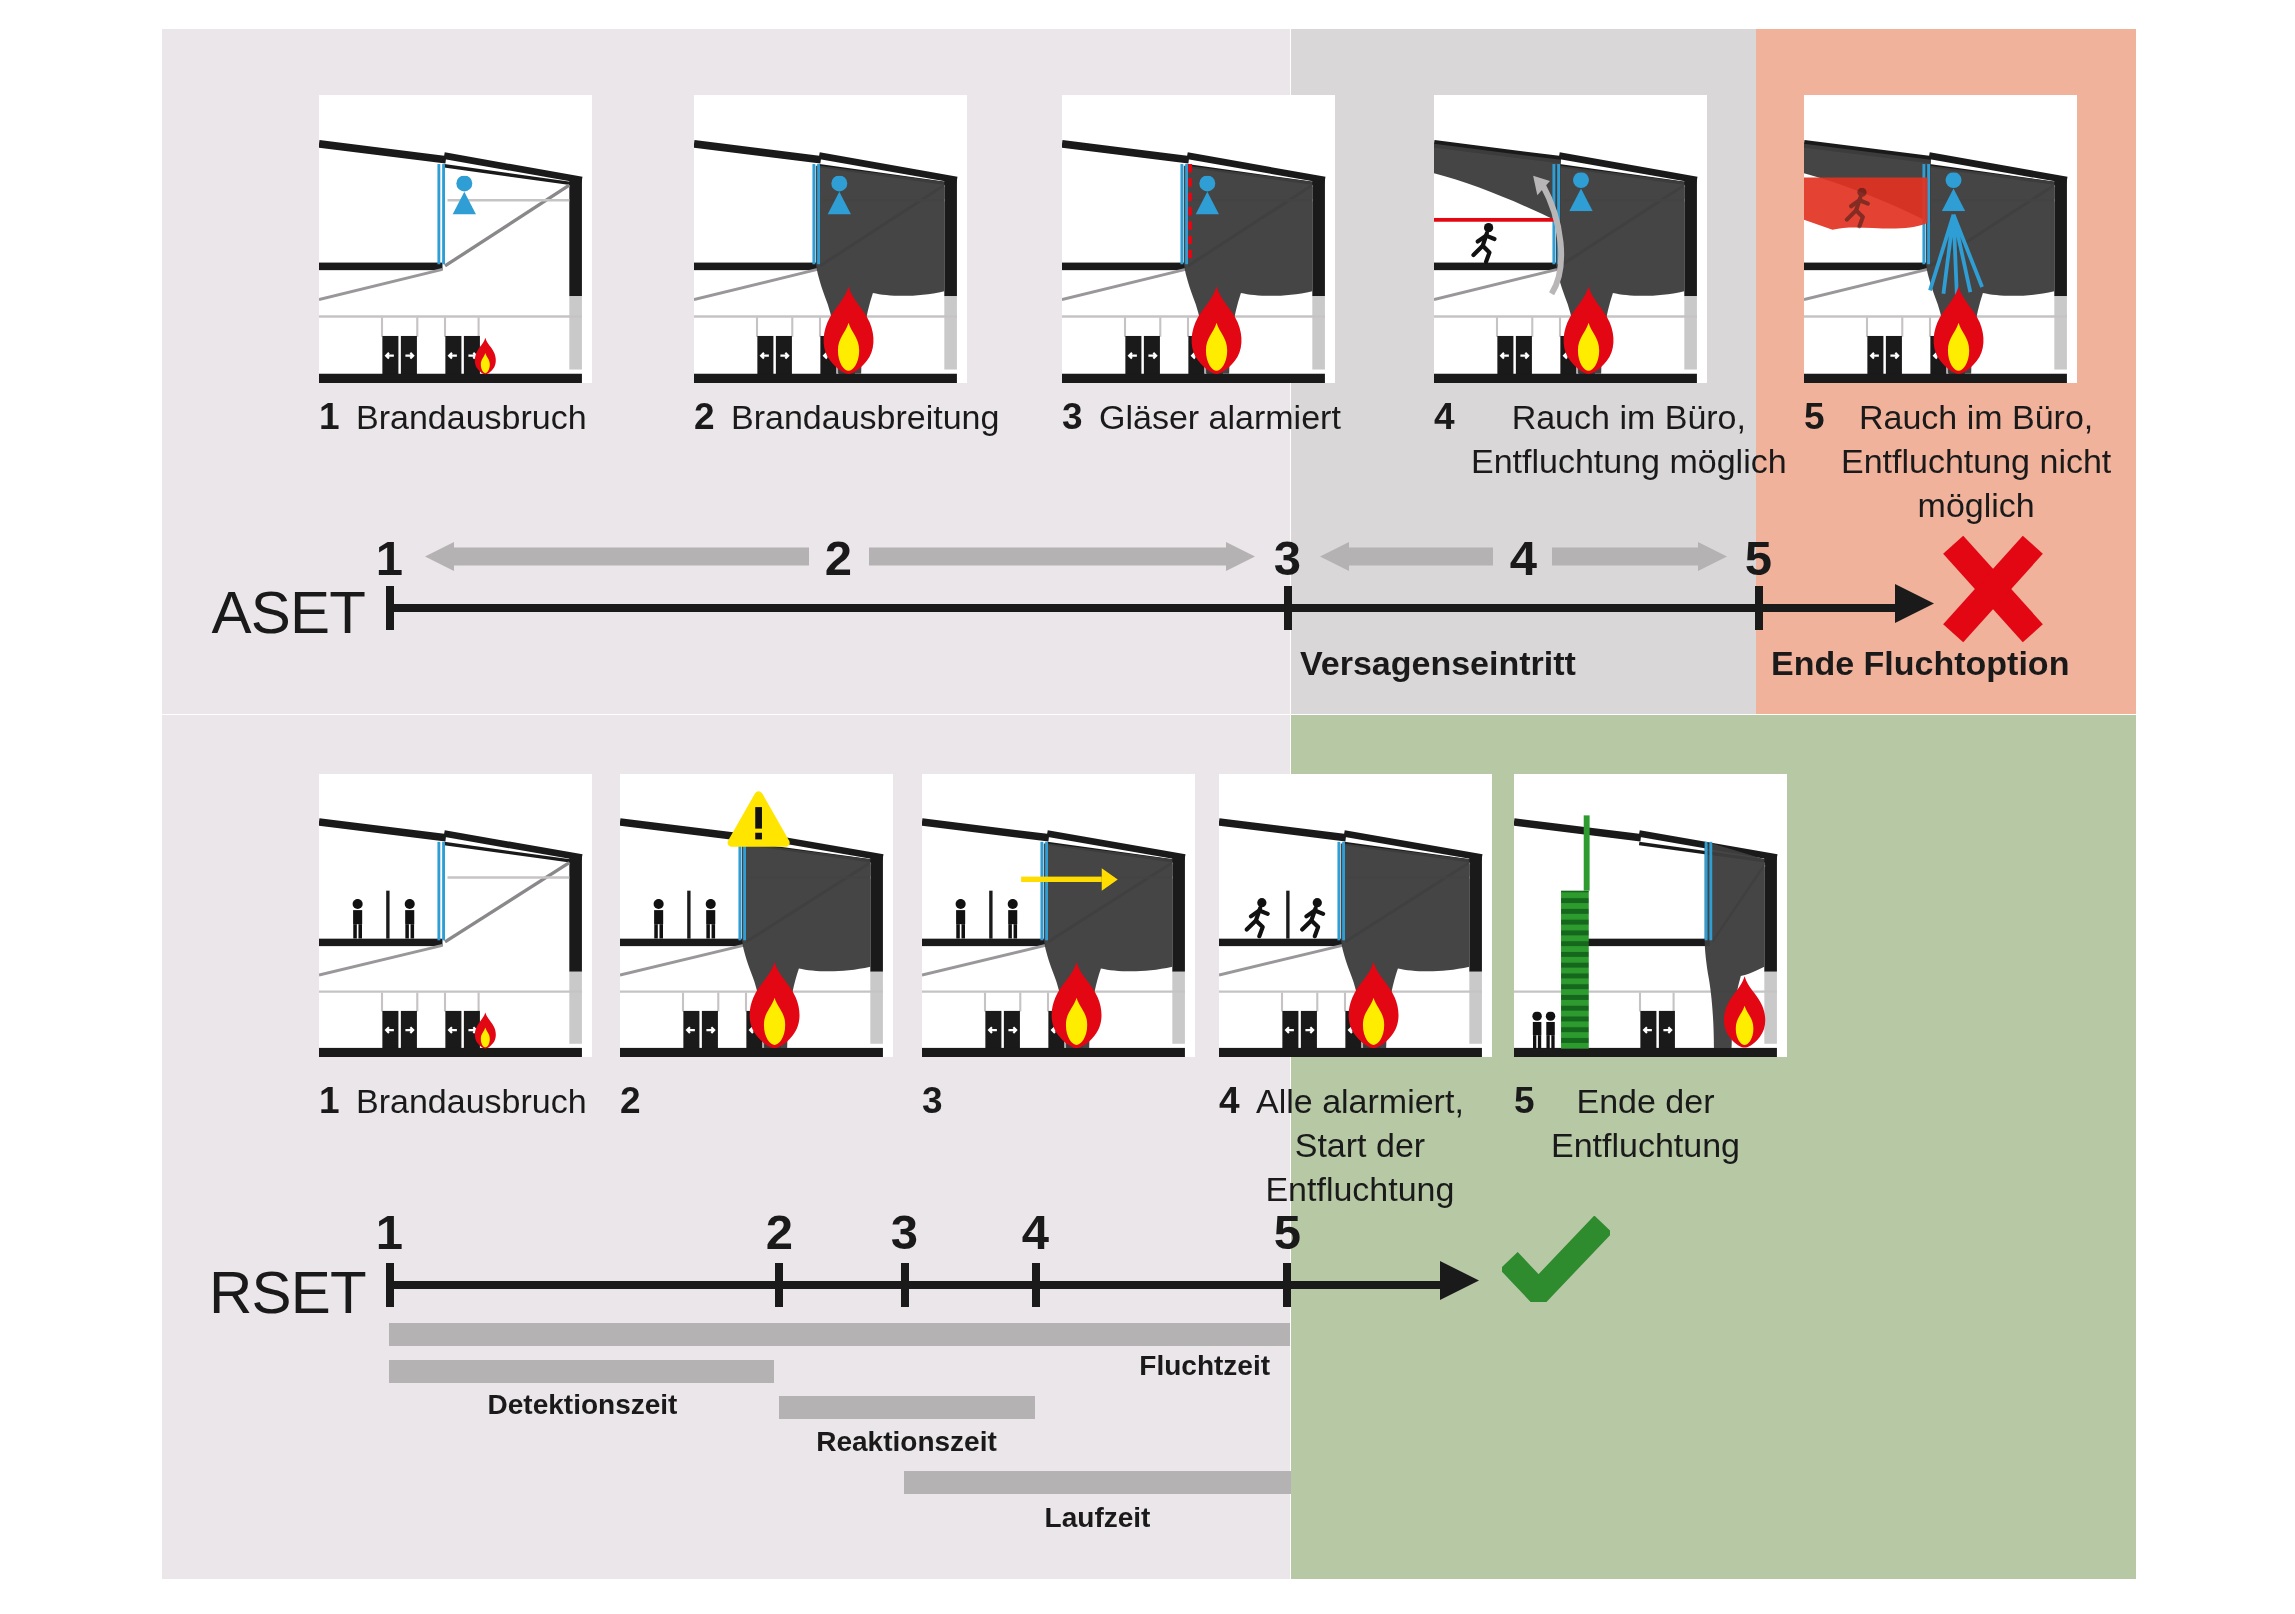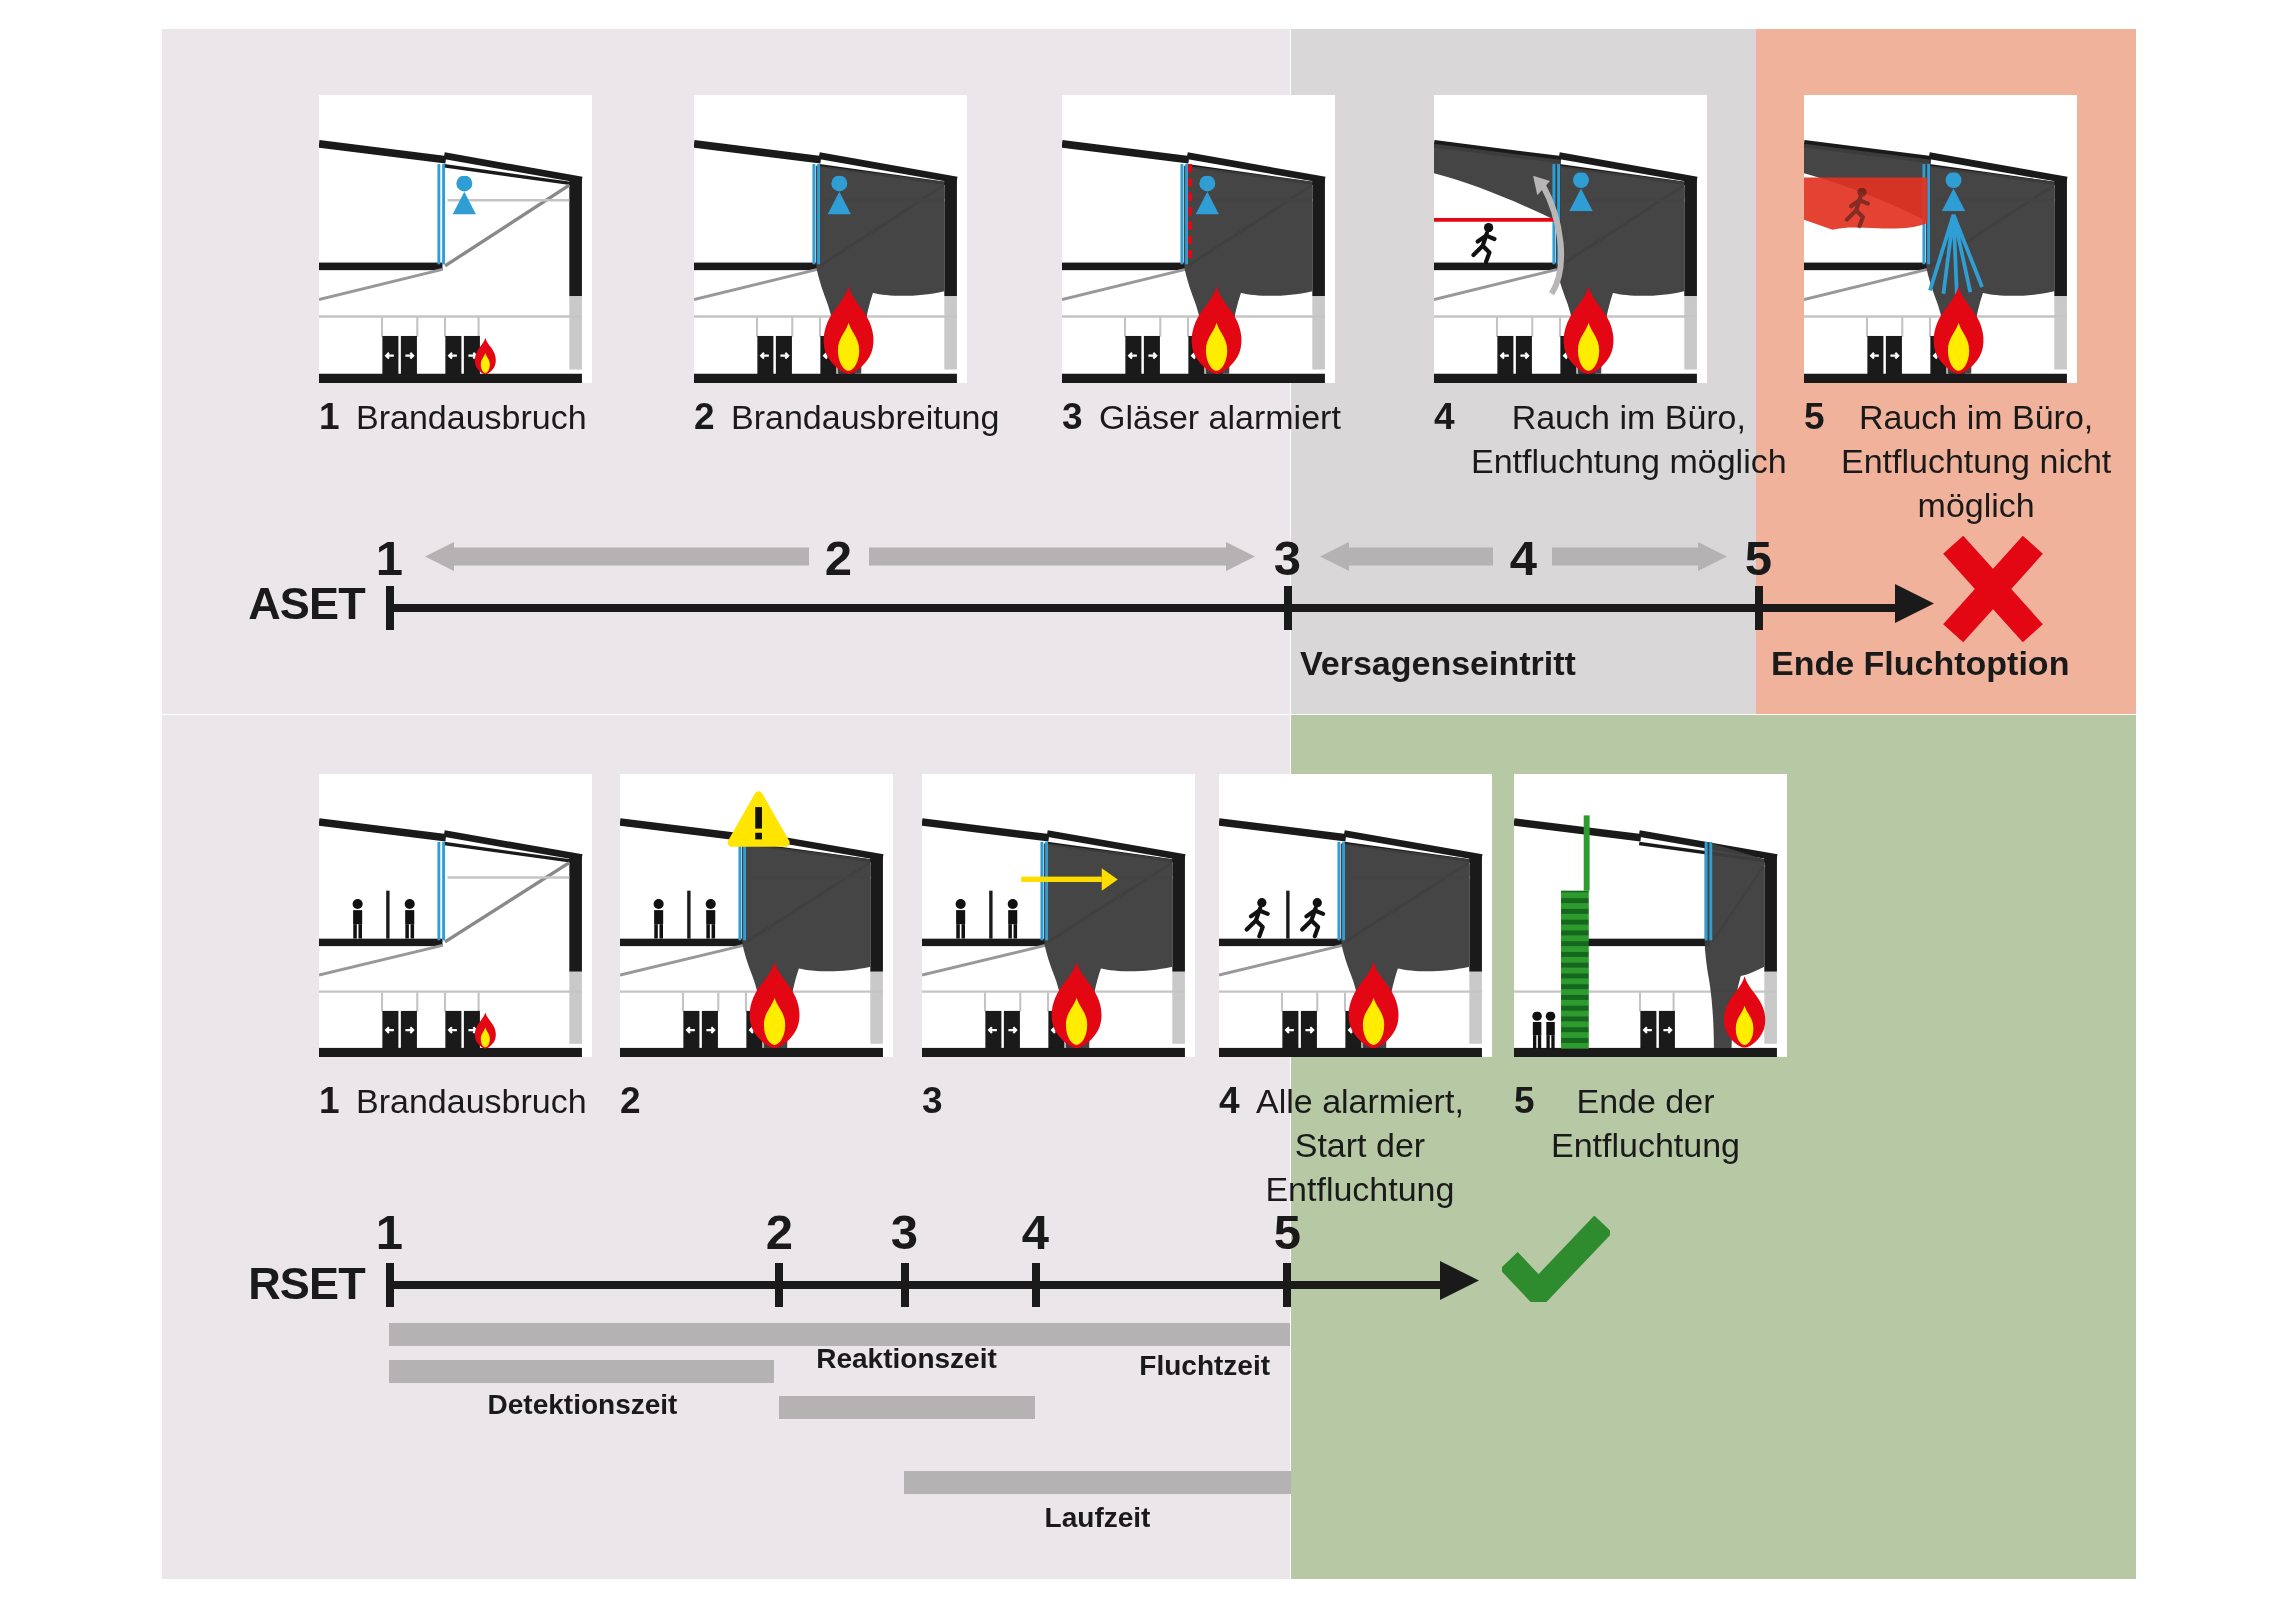--- a/index.html
+++ b/index.html
@@ -17,21 +17,21 @@
   .p-top{top:95px;height:288px;}
   .p-bot{top:774px;height:283px;}
 
   .cap{position:absolute;display:flex;white-space:nowrap;font-size:34px;line-height:44px;}
   .cap .num{flex:0 0 37px;font-weight:700;font-size:37px;}
   .cap .lines{flex:1;}
   .cap .cline{display:block;text-align:center;}
   .cline-icon{display:flex;align-items:center;gap:11.8px;}
   .spk{width:55px;height:39px;}
 
-  .tl-label{position:absolute;font-weight:700;font-size:45px;letter-spacing:-0.8px;width:156px;text-align:right;}
+  .tl-label{position:absolute;font-weight:400;font-size:60px;letter-spacing:-0.8px;width:156px;text-align:right;}
   .tl-line{position:absolute;height:8.4px;background:#1a1a1a;}
   .tl-head{position:absolute;width:39px;height:39px;background:#1a1a1a;
     clip-path:polygon(0 0,100% 50%,0 100%);}
   .tick{position:absolute;width:7.6px;height:44px;background:#1a1a1a;}
   .tl-num{position:absolute;width:76px;text-align:center;font-weight:800;font-size:49px;letter-spacing:-0.8px;}
   .garrow{position:absolute;height:29px;background:#b5b2b3;}
   .garrow.left{clip-path:polygon(0 50%,29px 0,29px 19%,100% 19%,100% 81%,29px 81%,29px 100%);}
   .garrow.right{clip-path:polygon(0 19%,calc(100% - 29px) 19%,calc(100% - 29px) 0,100% 50%,calc(100% - 29px) 100%,calc(100% - 29px) 81%,0 81%);}
   .tl-ann{position:absolute;font-weight:700;font-size:34px;}
   .xmark{position:absolute;left:1947px;top:543px;width:92px;height:92px;}
@@ -364,17 +364,17 @@
   <svg class="check" viewBox="0 0 130 100">
     <path d="M8,52 L44,90 L122,8" stroke="#2e8b2e" stroke-width="30" fill="none"></path>
   </svg>
 
   <div class="gbar" style="left:389px;top:1323px;width:901px"></div>
   <div class="gbar" style="left:389px;top:1360px;width:385px"></div>
   <div class="gbar" style="left:779px;top:1396px;width:256px"></div>
   <div class="gbar" style="left:904px;top:1471px;width:387px"></div>
   <div class="gbar-label ta-r" style="left:967px;top:1350px;width:303px">Fluchtzeit</div>
   <div class="gbar-label ta-c" style="left:431px;top:1389px;width:303px">Detektionszeit</div>
-  <div class="gbar-label ta-c" style="left:755px;top:1343px;width:303px">Reaktionszeit</div>
+  <div class="gbar-label ta-c" style="left:755px;top:1426px;width:303px">Reaktionszeit</div>
   <div class="gbar-label ta-c" style="left:946px;top:1502px;width:303px">Laufzeit</div>
 
 </div>
 
 
 </body></html>

